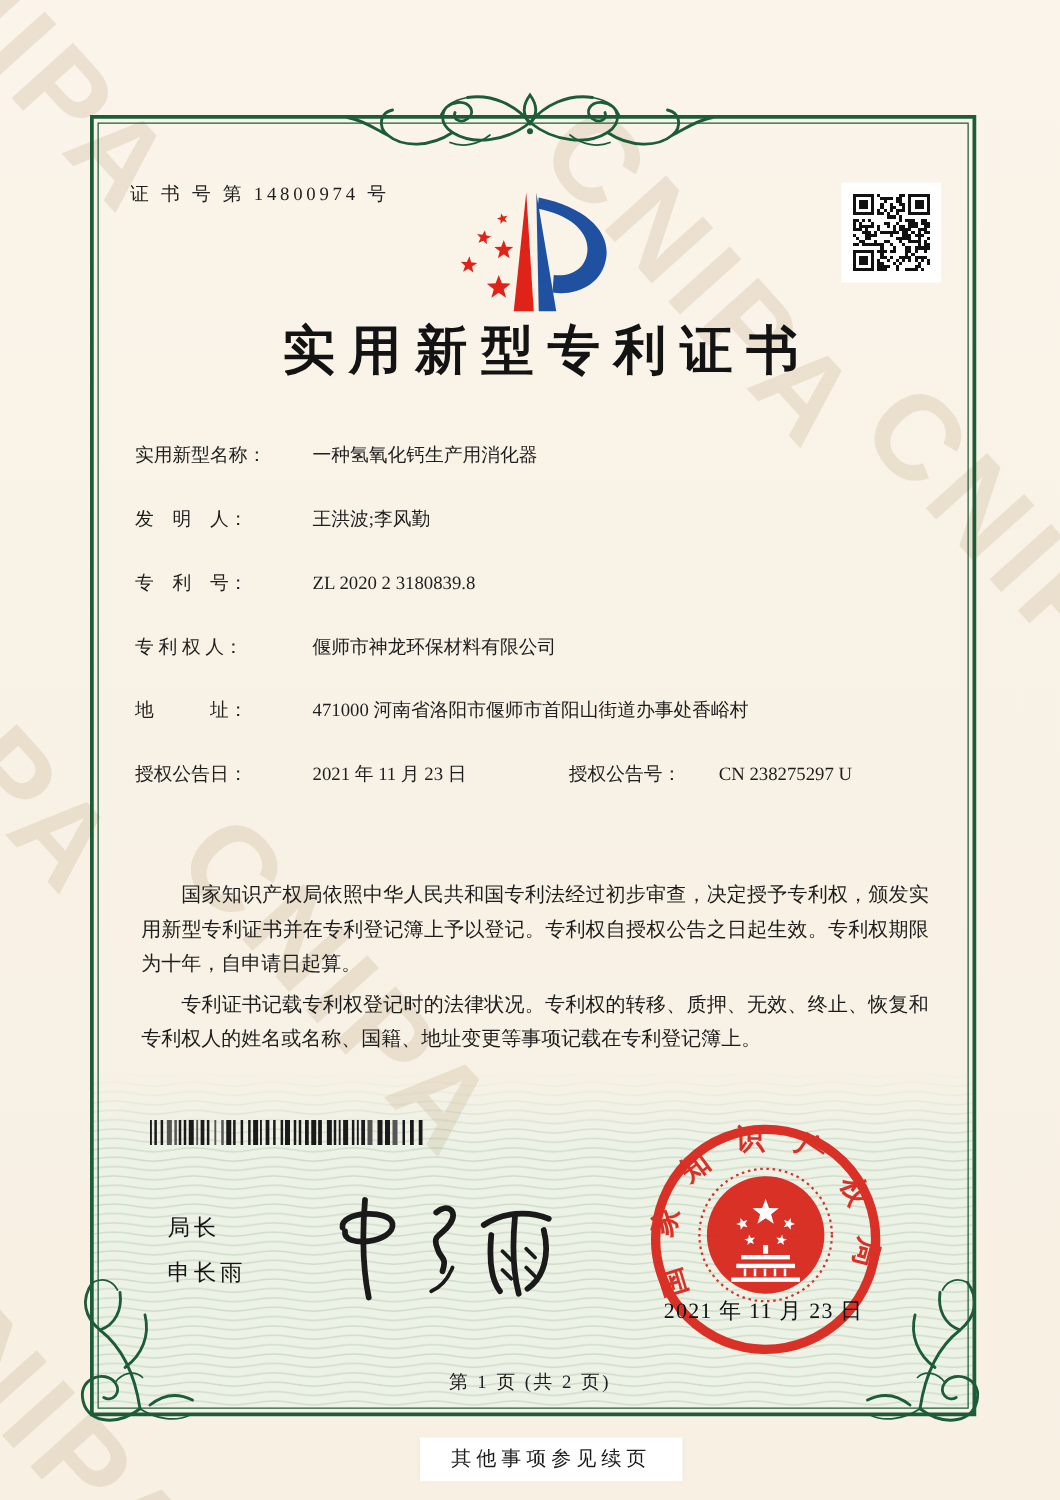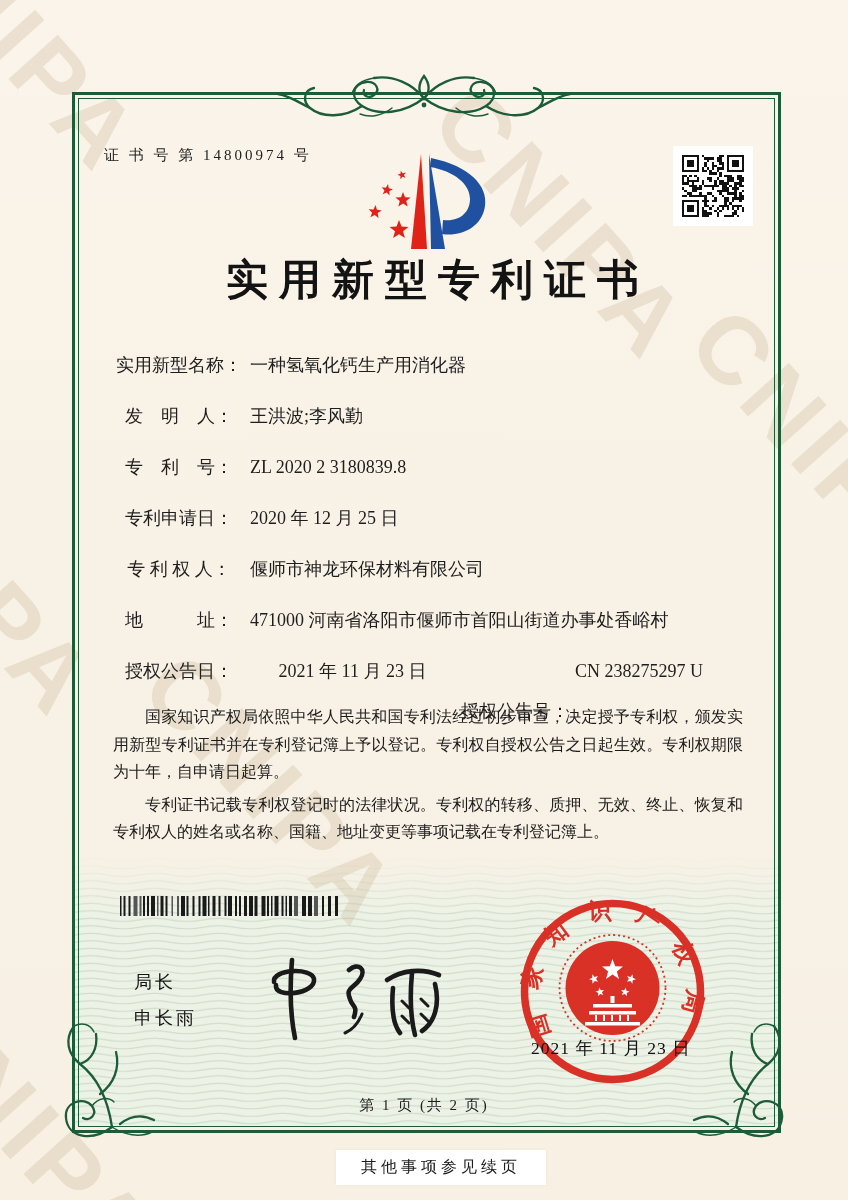--- a/index.html
+++ b/index.html
@@ -25,21 +25,21 @@
   .orn-bl{left:48px;top:1012px;}
   .orn-br{left:670px;top:1012px;transform:scaleX(-1);}
   
   .certno{position:absolute;z-index:4;left:104px;top:146px;font-size:15px;letter-spacing:3px;color:#1e1e1e;}
   .logo{position:absolute;z-index:4;left:332px;top:142px;}
   .qr{position:absolute;z-index:4;left:673px;top:146px;width:80px;height:80px;background:#fff;
       display:flex;align-items:center;justify-content:center;}
   .title{position:absolute;z-index:4;left:0;right:0;top:252px;text-align:center;
          font-size:42px;font-weight:bold;letter-spacing:11px;color:#131313;margin-left:28px;}
   
-  .fields{position:absolute;z-index:4;left:108px;top:352px;width:644px;font-size:18px;text-align:center;}
+  .fields{position:absolute;z-index:4;left:108px;top:352px;width:644px;font-size:15px;}
   .frow{display:flex;line-height:26px;margin-bottom:25px;}
   .flabel{flex:0 0 142px;white-space:nowrap;color:#1e1e1e;}
   .fvalue{color:#1e1e1e;white-space:nowrap;}
   .fvalue.date1{flex:0 0 205px;}
   .paras{position:absolute;z-index:4;left:108px;top:698px;width:640px;font-size:16px;
          line-height:27.5px;text-align:justify;color:#1c1c1c;}
   .paras p{margin:5px;text-indent:2em;}
   
   .barcode{position:absolute;z-index:4;left:120px;top:896px;}
   .official{position:absolute;z-index:4;left:122px;top:964px;font-family:"Liberation Sans","DejaVu Sans",sans-serif;
@@ -375,35 +375,31 @@
     </div>
     <div class="frow">
       <span class="flabel">发　明　人：</span>
       <span class="fvalue">王洪波;李风勤</span>
     </div>
     <div class="frow">
       <span class="flabel">专　利　号：</span>
       <span class="fvalue">ZL 2020 2 3180839.8</span>
     </div>
     <div class="frow">
-      <span class="flabel">专利申请日：</span>
-      <span class="fvalue">2020 年 12 月 25 日</span>
-    </div>
-    <div class="frow">
       <span class="flabel">专 利 权 人：</span>
       <span class="fvalue">偃师市神龙环保材料有限公司</span>
     </div>
     <div class="frow">
       <span class="flabel">地　　　址：</span>
       <span class="fvalue">471000  河南省洛阳市偃师市首阳山街道办事处香峪村</span>
     </div>
     <div class="frow">
       <span class="flabel">授权公告日：</span>
       <span class="fvalue date1">2021 年 11 月 23 日</span>
-      <span class="flabel" style="flex:0 0 120px;margin-top:40px;">授权公告号：</span>
+      <span class="flabel" style="flex:0 0 120px;">授权公告号：</span>
       <span class="fvalue">CN 238275297 U</span>
     </div>
   </div>
 
   <div class="paras">
     <p>国家知识产权局依照中华人民共和国专利法经过初步审查，决定授予专利权，颁发实用新型专利证书并在专利登记簿上予以登记。专利权自授权公告之日起生效。专利权期限为十年，自申请日起算。</p>
     <p>专利证书记载专利权登记时的法律状况。专利权的转移、质押、无效、终止、恢复和专利权人的姓名或名称、国籍、地址变更等事项记载在专利登记簿上。</p>
   </div>
 
   <svg class="barcode" id="bc-svg" width="218" height="20">

